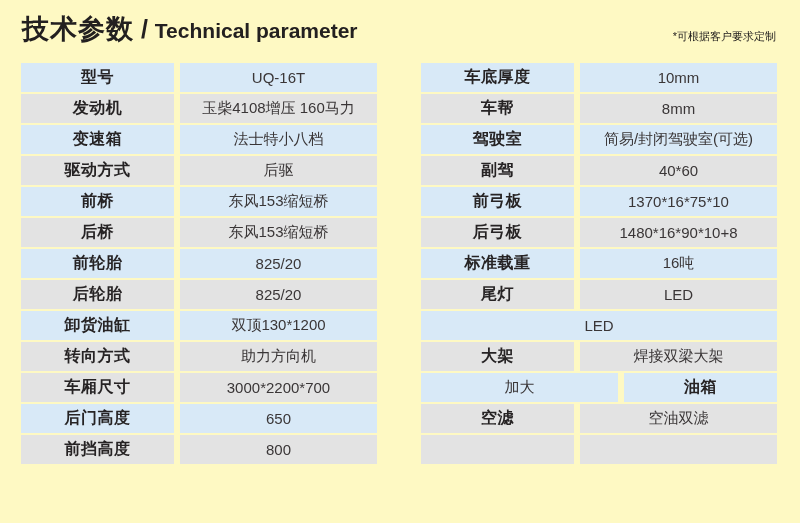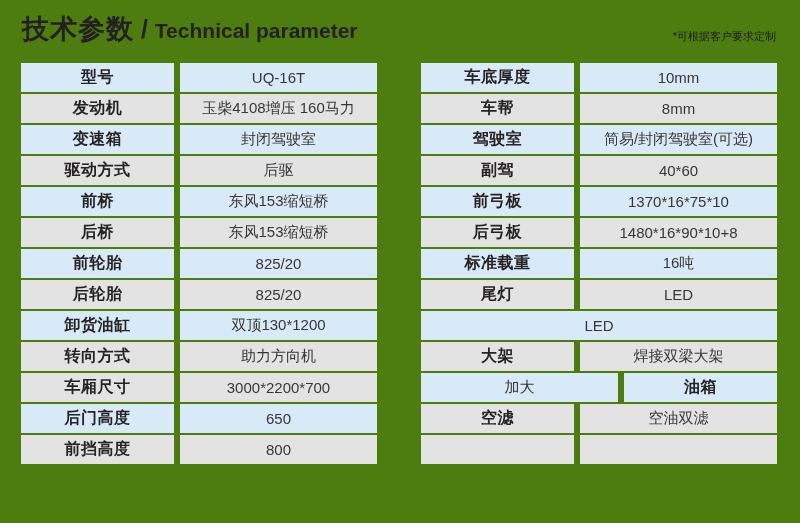--- a/index.html
+++ b/index.html
@@ -6,21 +6,21 @@
   html, body {
     margin: 0;
     padding: 0;
     background: #ffffff;
     font-family: "Liberation Sans", "DejaVu Sans", sans-serif;
   }
   .page {
     position: relative;
     width: 800px;
     height: 523px;
-    background: #4d7c0f;
+    background: #fef9c3;
     overflow: hidden;
   }
   .header {
     display: flex;
     justify-content: space-between;
     align-items: flex-end;
     padding: 13px 24px 0 22px;
   }
   .title {
     margin: 0;
@@ -93,21 +93,21 @@
         <div class="row blue">
           <div class="cell label">型号</div>
           <div class="cell value">UQ-16T</div>
         </div>
         <div class="row gray">
           <div class="cell label">发动机</div>
           <div class="cell value">玉柴4108增压 160马力</div>
         </div>
         <div class="row blue">
           <div class="cell label">变速箱</div>
-          <div class="cell value">封闭驾驶室</div>
+          <div class="cell value">法士特小八档</div>
         </div>
         <div class="row gray">
           <div class="cell label">驱动方式</div>
           <div class="cell value">后驱</div>
         </div>
         <div class="row blue">
           <div class="cell label">前桥</div>
           <div class="cell value">东风153缩短桥</div>
         </div>
         <div class="row gray">

